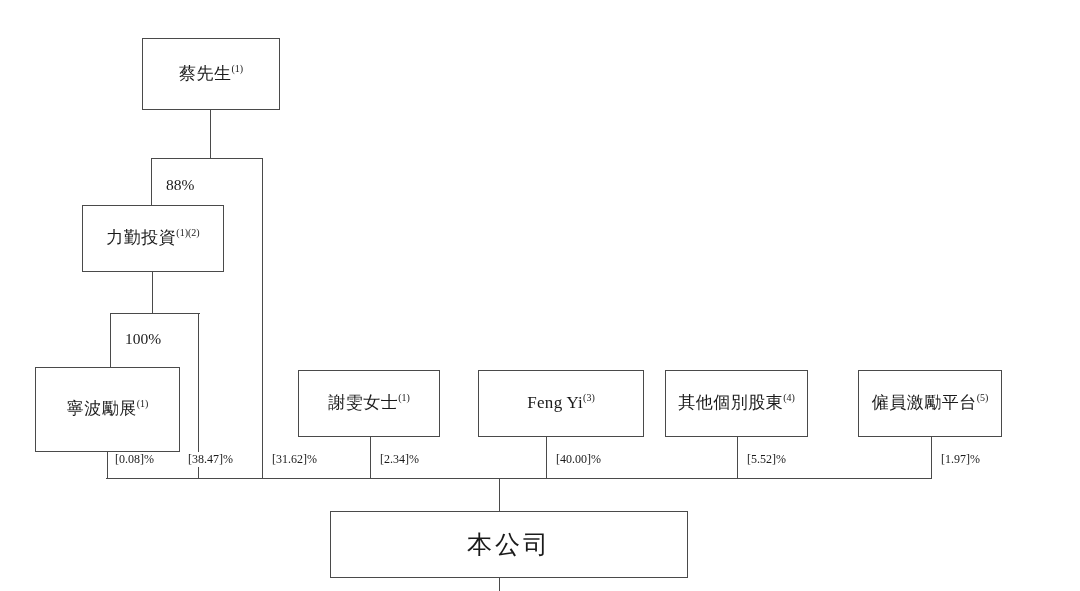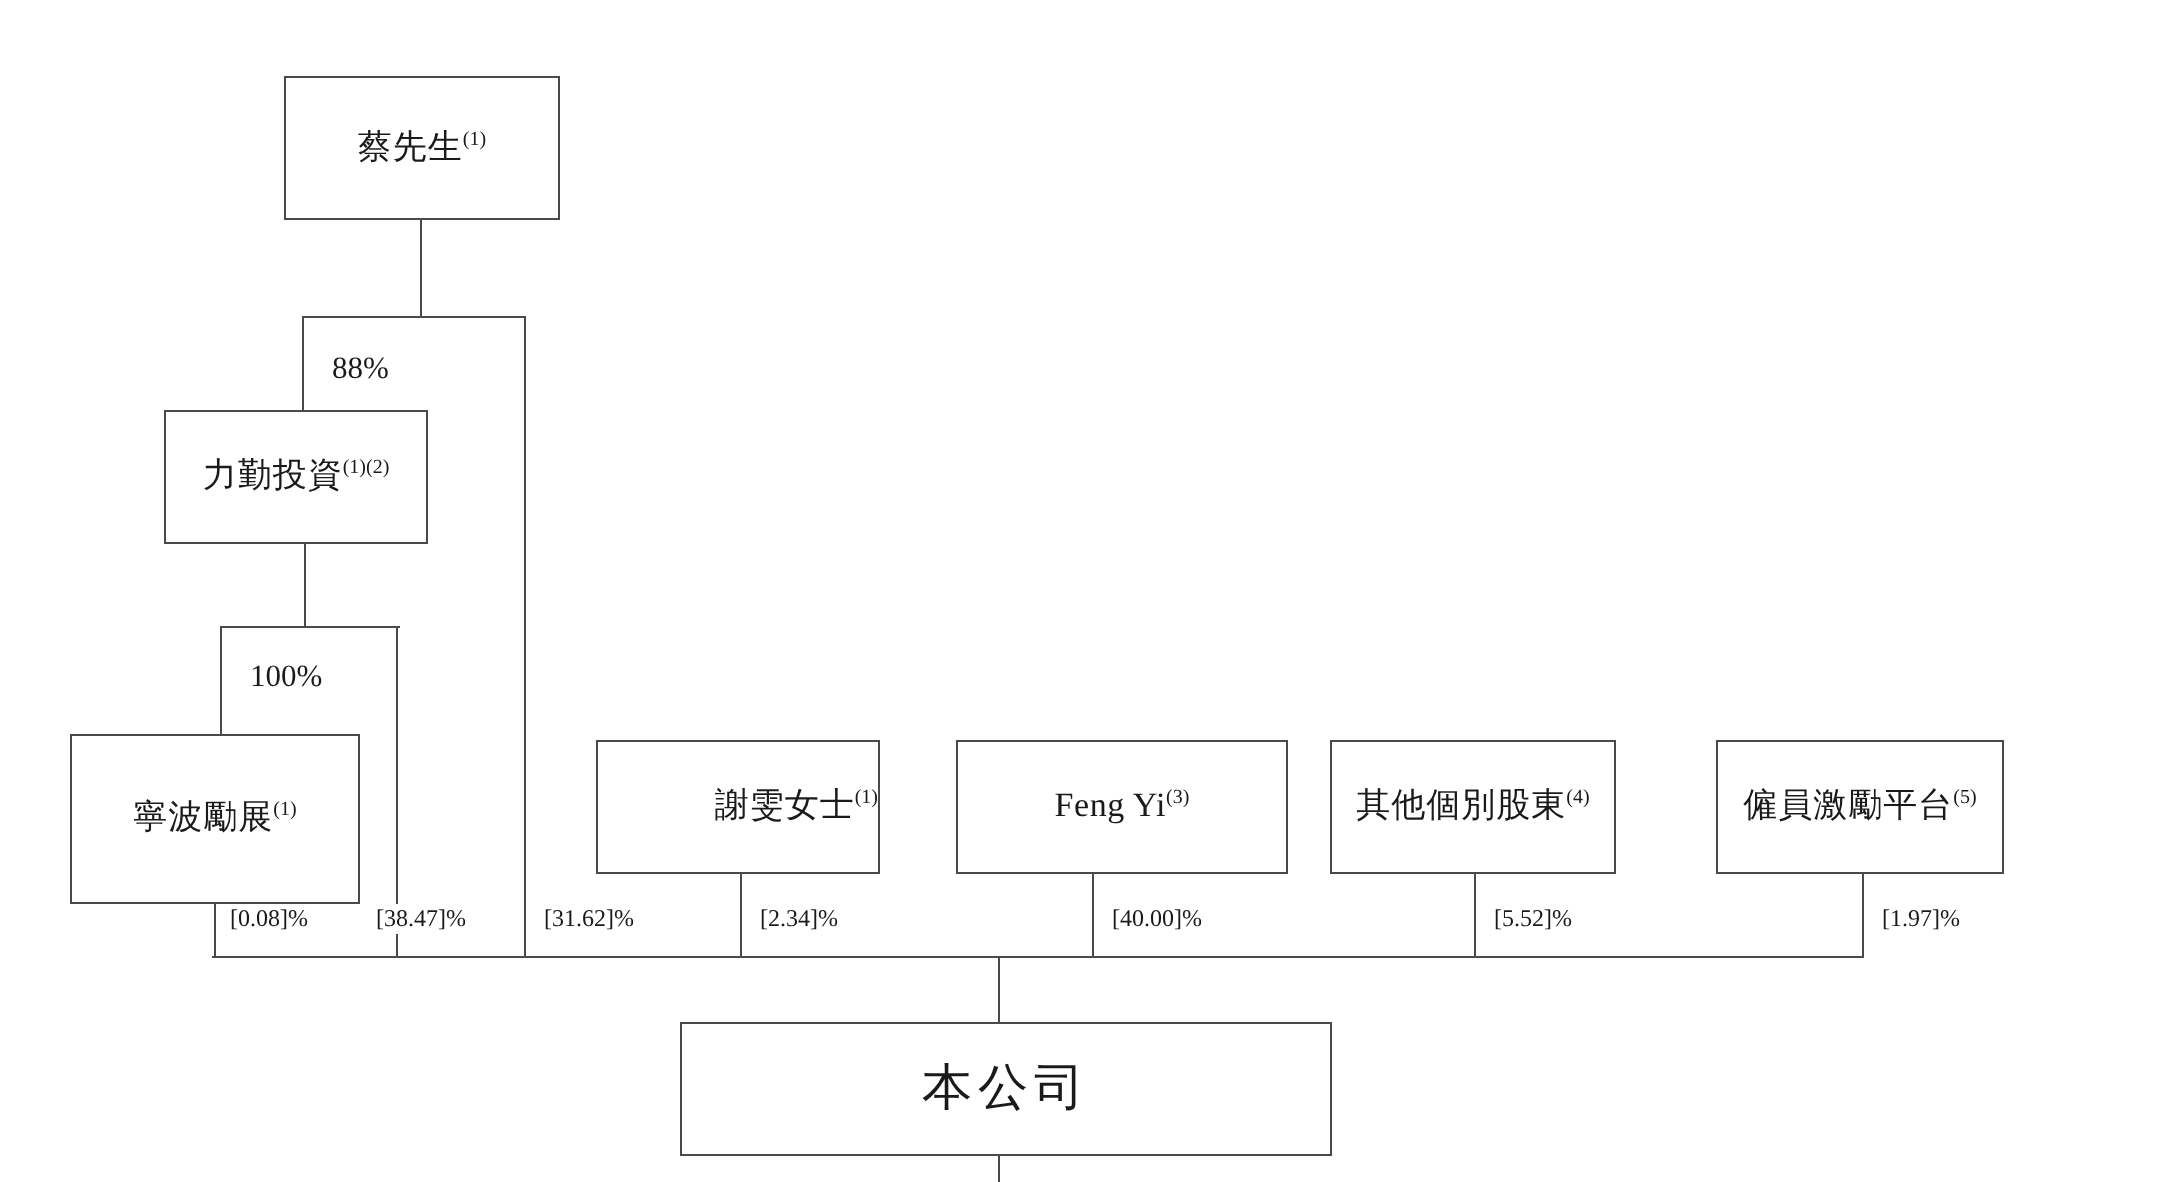--- a/index.html
+++ b/index.html
@@ -136,33 +136,33 @@
   <div class="pct" style="left:745px; top:452px;">[5.52]%</div>
 
   <div class="pct" style="left:939px; top:452px;">[1.97]%</div>
 
   <div class="node-box" style="left:142px; top:38px; width:138px; height:72px;">
     <span class="node-label">
       <span>蔡先生</span><span class="sup">(1)</span>
     </span>
   </div>
 
-  <div class="node-box" style="left:82px; top:205px; width:132px; height:67px;">
+  <div class="node-box" style="left:82px; top:205px; width:142px; height:67px;">
     <span class="node-label">
       <span>力勤投資</span><span class="sup">(1)(2)</span>
     </span>
   </div>
 
   <div class="node-box" style="left:35px; top:367px; width:145px; height:85px;">
     <span class="node-label">
       <span>寧波勵展</span><span class="sup">(1)</span>
     </span>
   </div>
 
-  <div class="node-box" style="left:298px; top:370px; width:142px; height:67px;justify-content:flex-end;">
+  <div class="node-box" style="left:298px; top:370px; width:142px; height:67px;">
     <span class="node-label">
       <span>謝雯女士</span><span class="sup">(1)</span>
     </span>
   </div>
 
   <div class="node-box" style="left:478px; top:370px; width:166px; height:67px;">
     <span class="node-label latin">
       <span>Feng Yi</span><span class="sup">(3)</span>
     </span>
   </div>
@@ -172,19 +172,19 @@
       <span>其他個別股東</span><span class="sup">(4)</span>
     </span>
   </div>
 
   <div class="node-box" style="left:858px; top:370px; width:144px; height:67px;">
     <span class="node-label">
       <span>僱員激勵平台</span><span class="sup">(5)</span>
     </span>
   </div>
 
-  <div class="node-box" style="left:340px; top:511px; width:326px; height:67px;">
+  <div class="node-box" style="left:330px; top:511px; width:358px; height:67px;">
     <span class="node-label company">
       <span>本公司</span>
     </span>
   </div>
 
 </div>
 
 </body></html>

